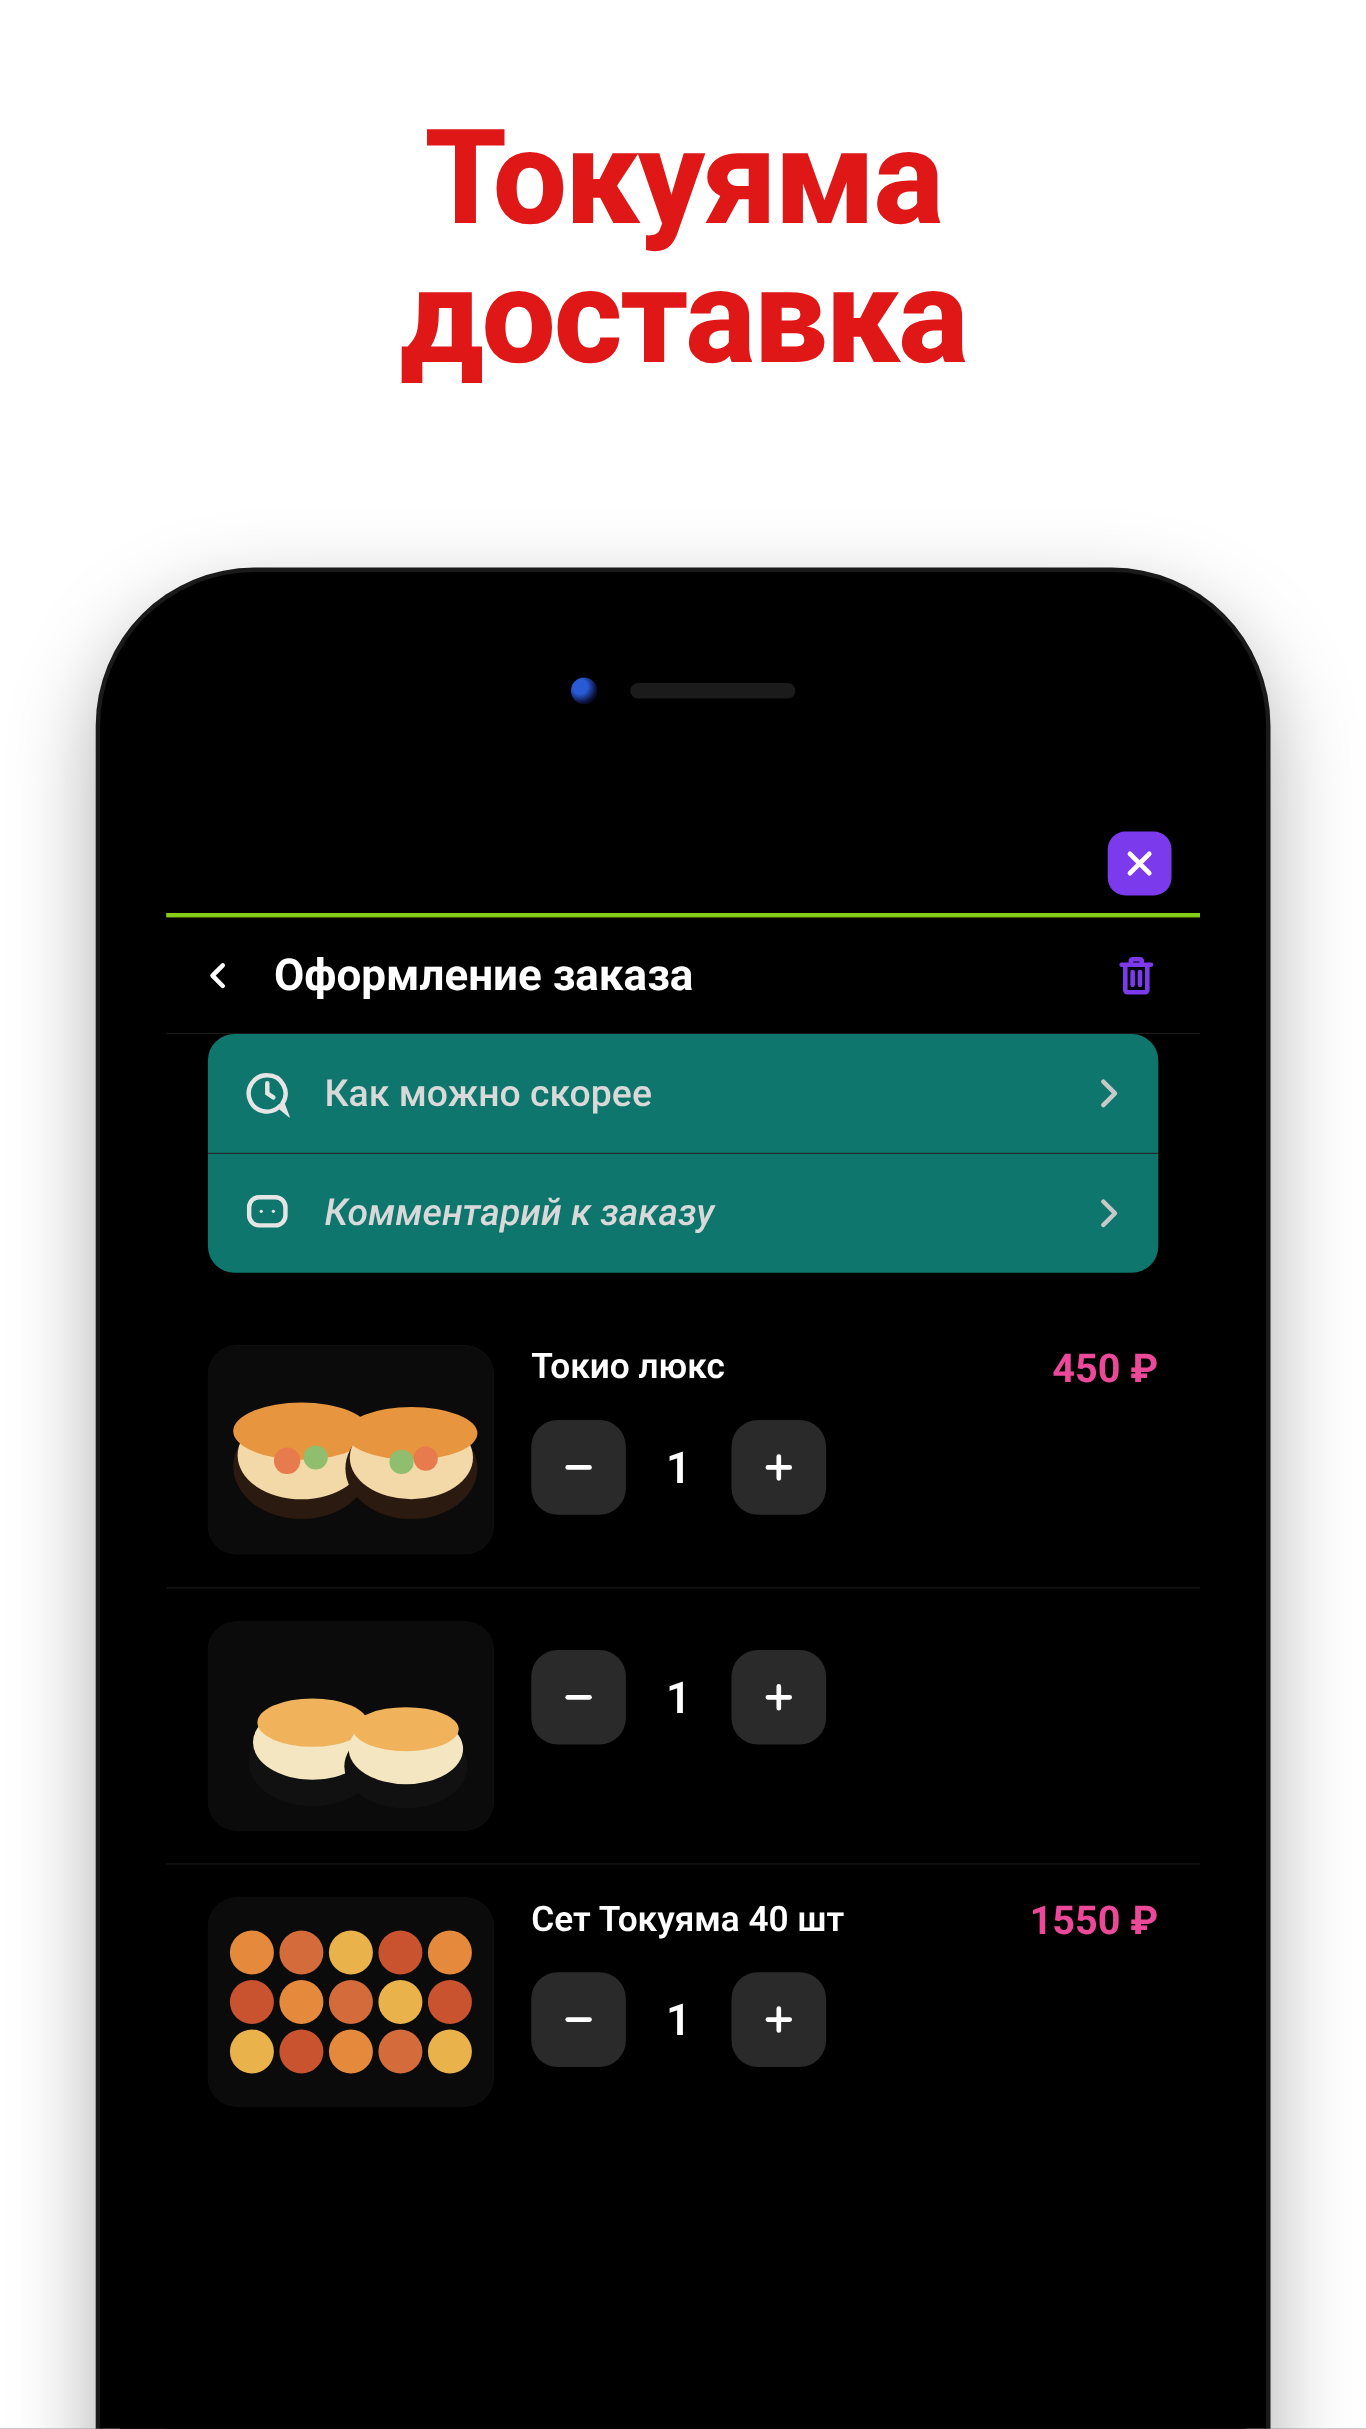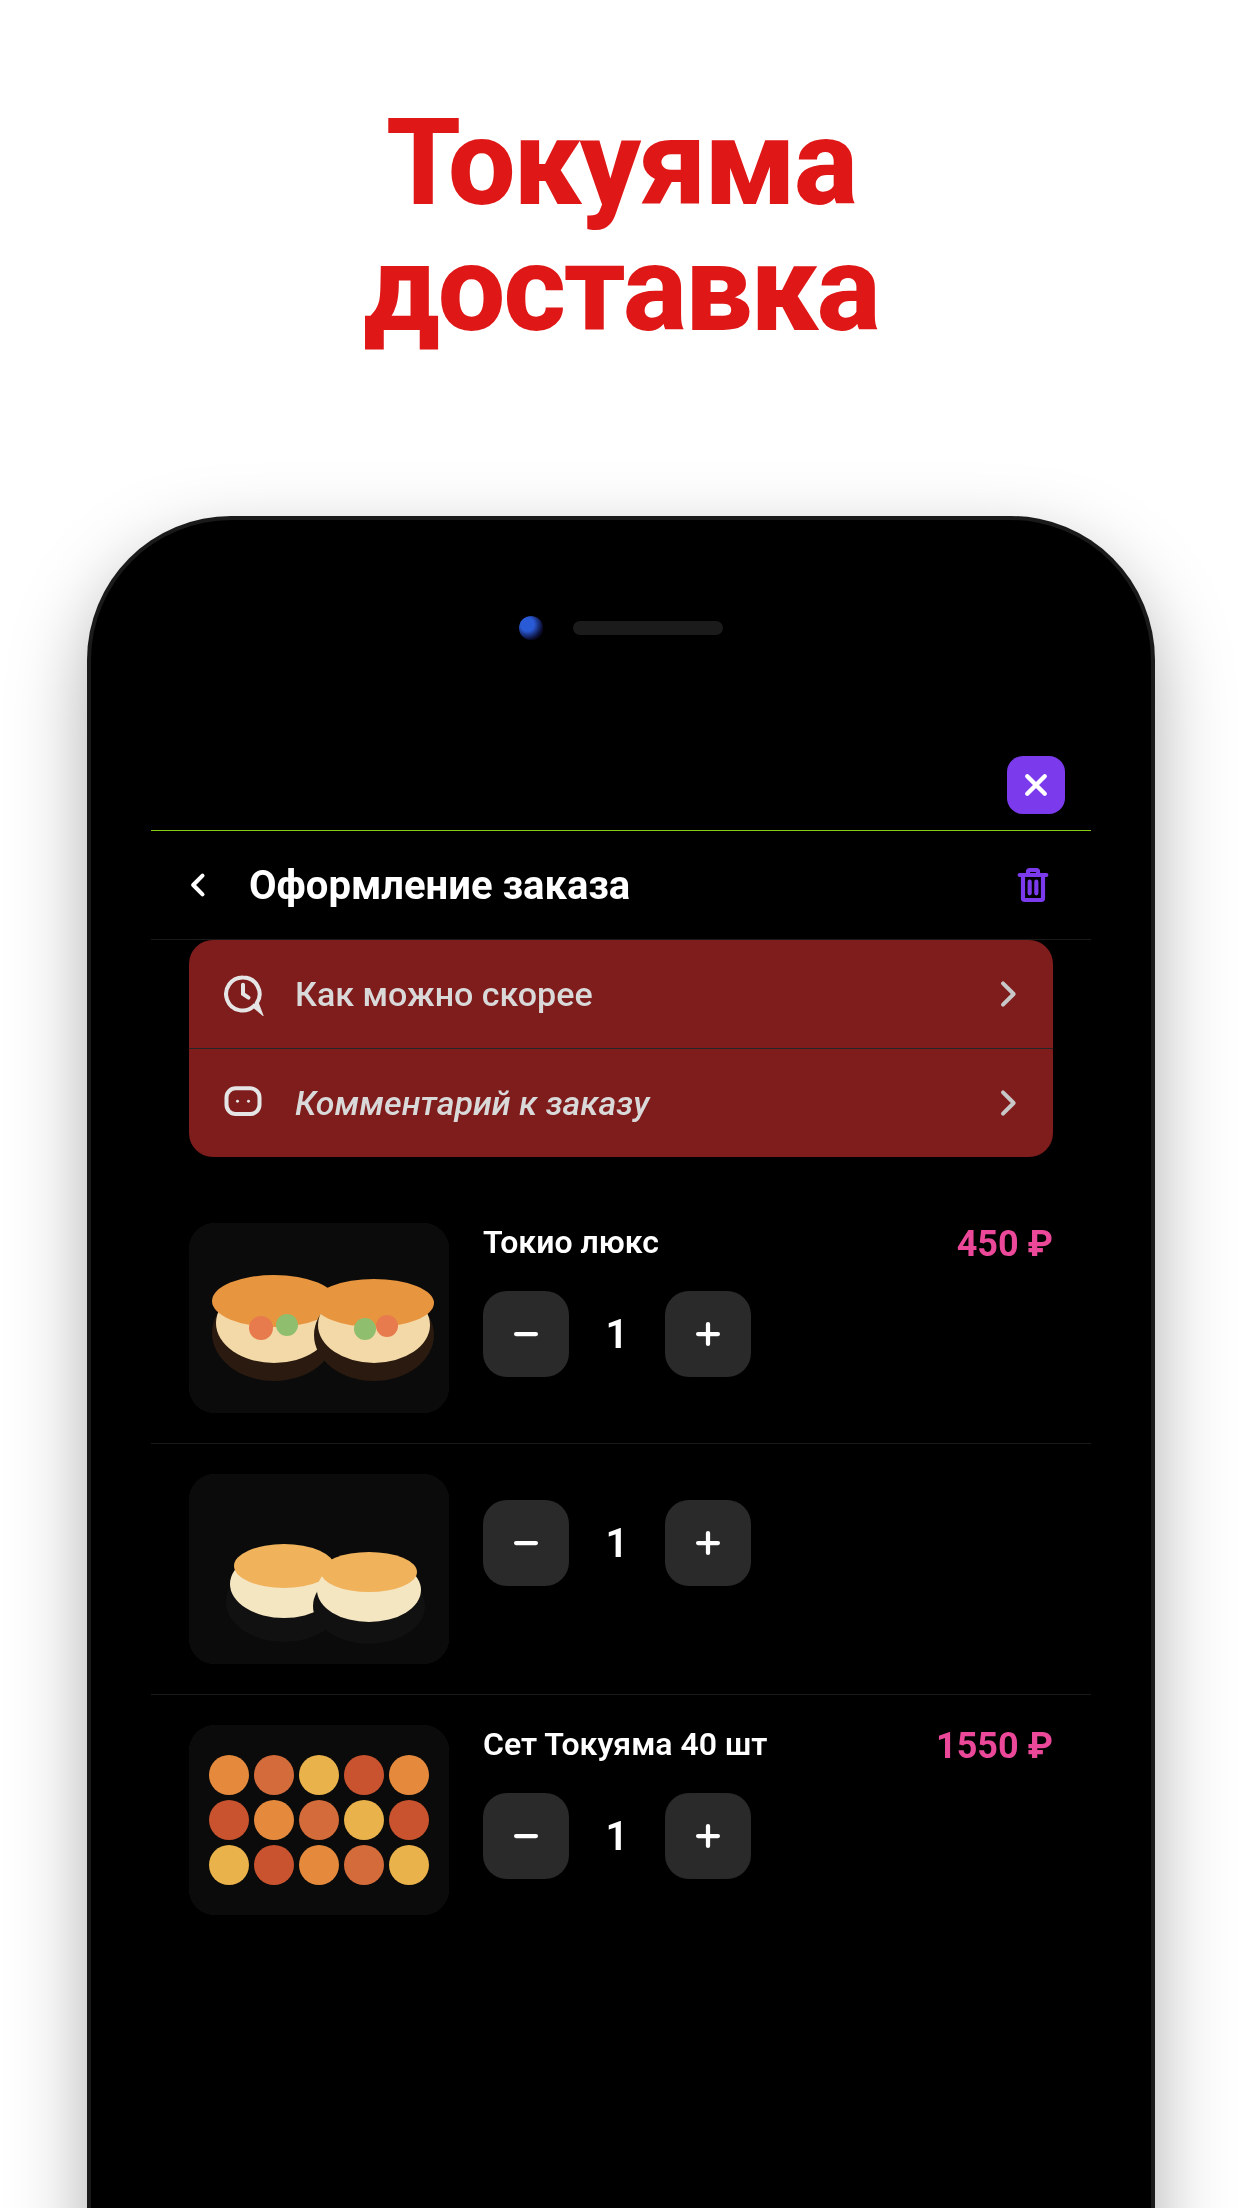--- a/index.html
+++ b/index.html
@@ -83,37 +83,37 @@
     width: 58px; height: 58px;
     border-radius: 16px;
     background: #7c3aed;
     display: flex; align-items: center; justify-content: center;
   }
   .close-btn svg { width: 30px; height: 30px; stroke: #fff; stroke-width: 3.5; }
 
   
   .header {
     height: 110px;
-    border-top: 1px solid #84cc16;
+    border-top: 4px solid #84cc16;
     border-bottom: 1px solid #1a1a1a;
     display: flex;
     align-items: center;
     padding: 0 30px 0 20px;
     gap: 22px;
   }
   .back-btn { width: 56px; height: 56px; display:flex; align-items:center; justify-content:center; }
   .back-btn svg { width: 28px; height: 28px; stroke:#fff; stroke-width:3.5; fill:none; }
   .header-title { color:#fff; font-size: 40px; font-weight: 700; flex:1; }
   .trash-btn { width:56px; height:56px; display:flex; align-items:center; justify-content:center; }
   .trash-btn svg { width: 40px; height: 40px; stroke:#7c3aed; stroke-width:2.5; fill:none; }
 
   
   .options-card {
     margin: 0 38px;
-    background: #7f1d1d;
+    background: #0f766e;
     border-radius: 24px;
     overflow: hidden;
   }
   .option-row {
     display: flex;
     align-items: center;
     gap: 28px;
     padding: 30px 30px;
   }
   .option-row + .option-row { border-top: 1px solid #262626; font-style: italic; }

